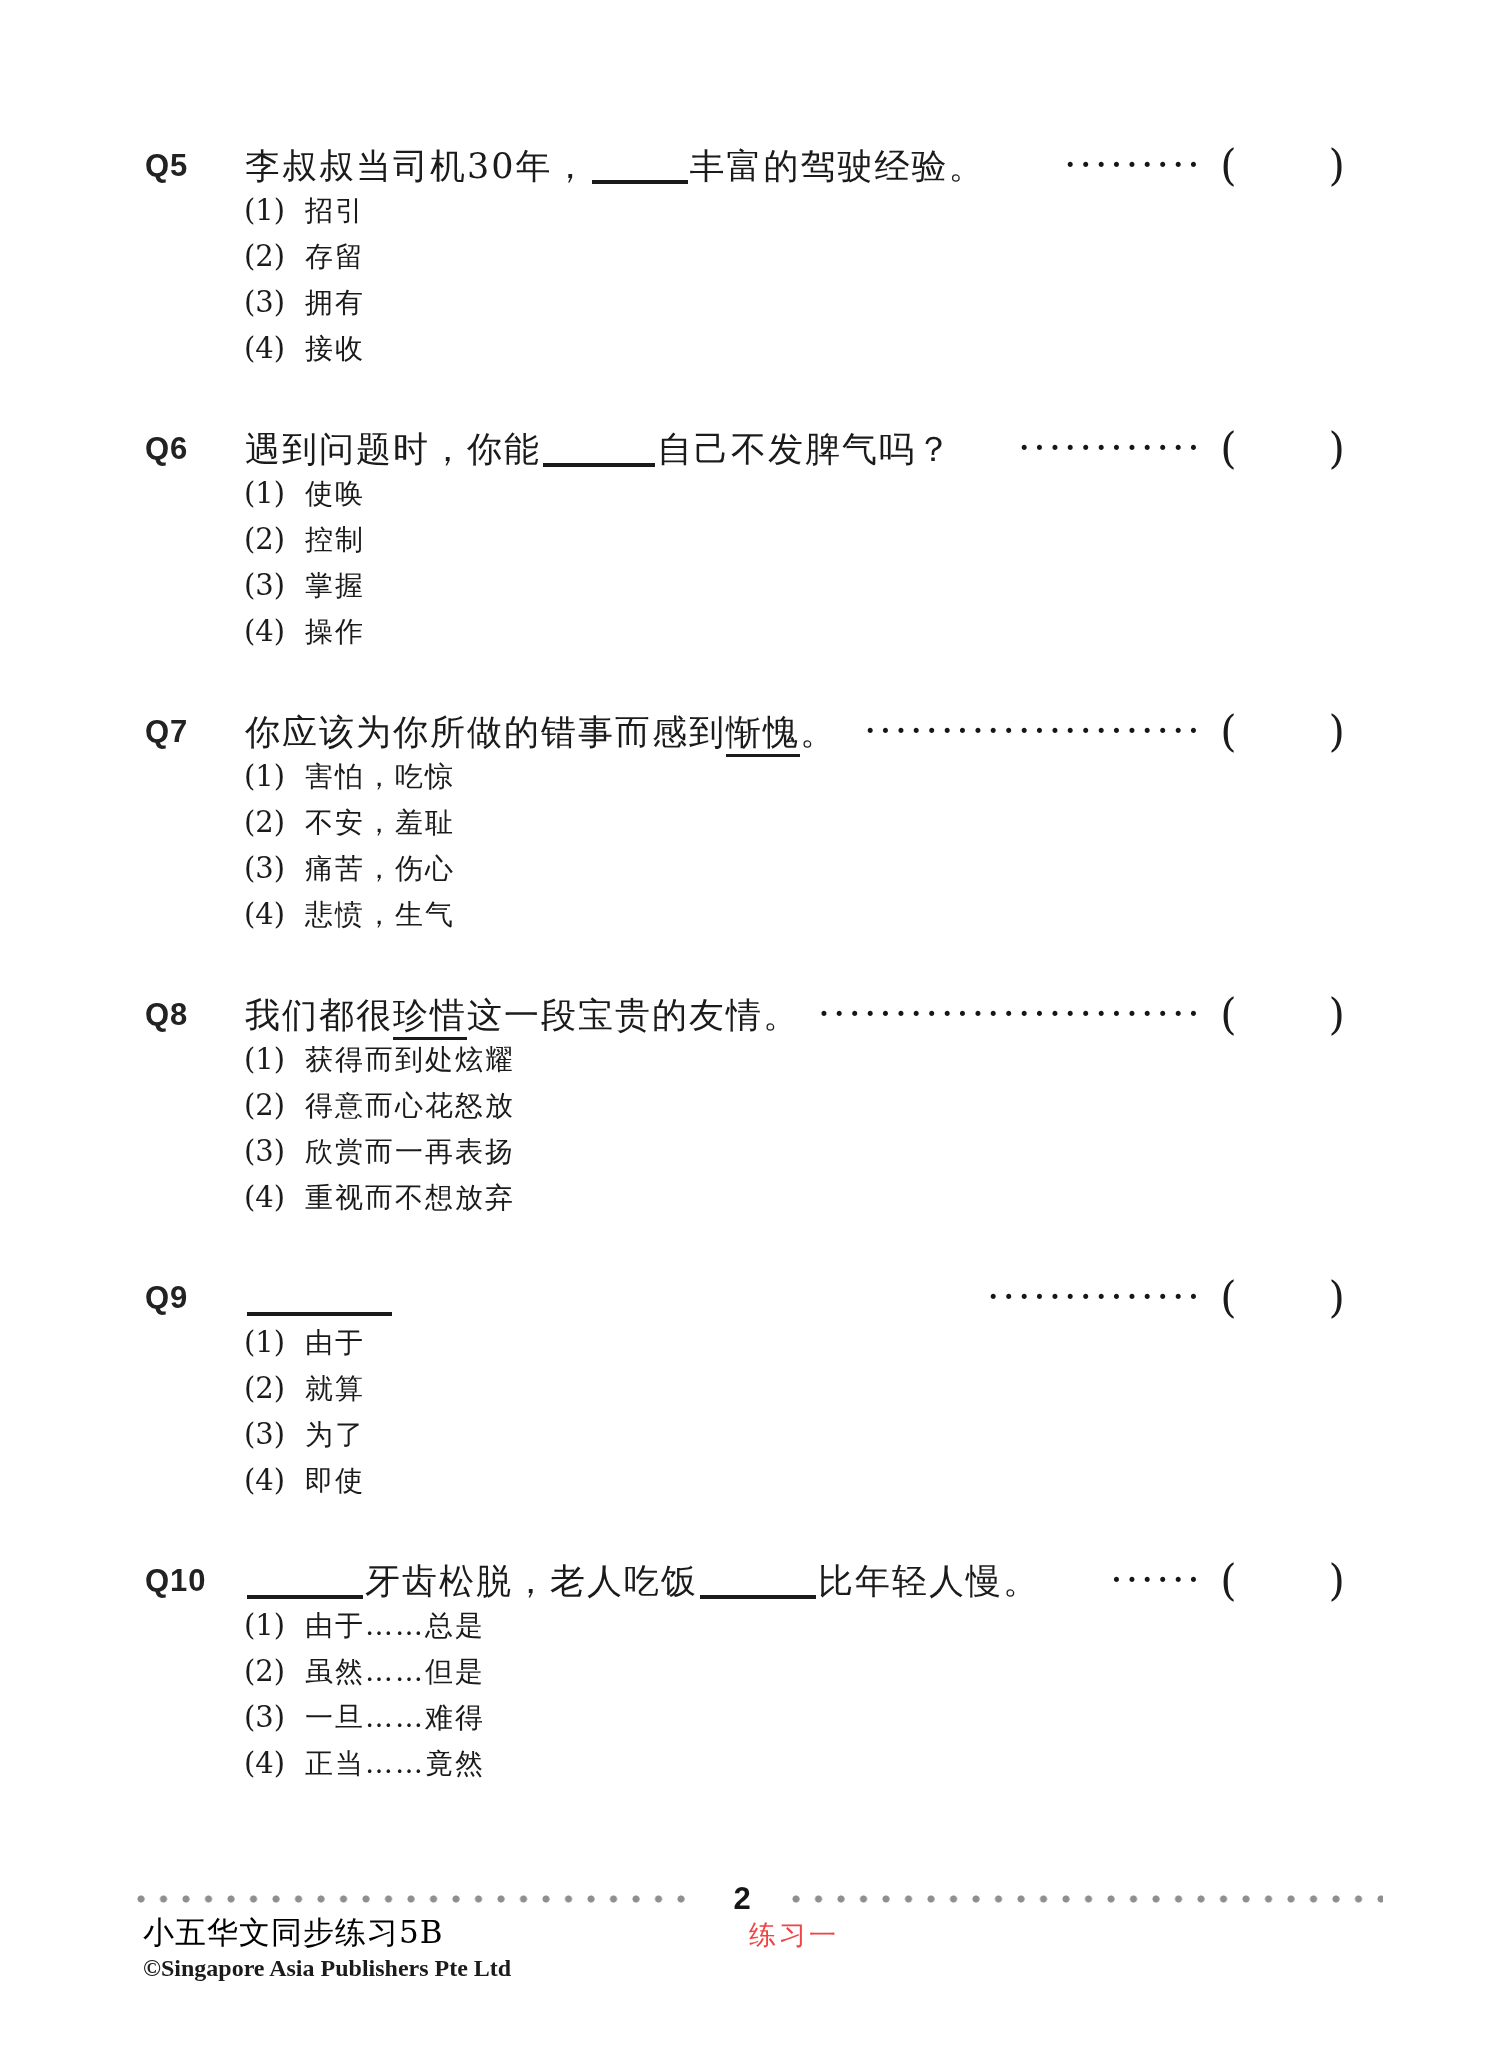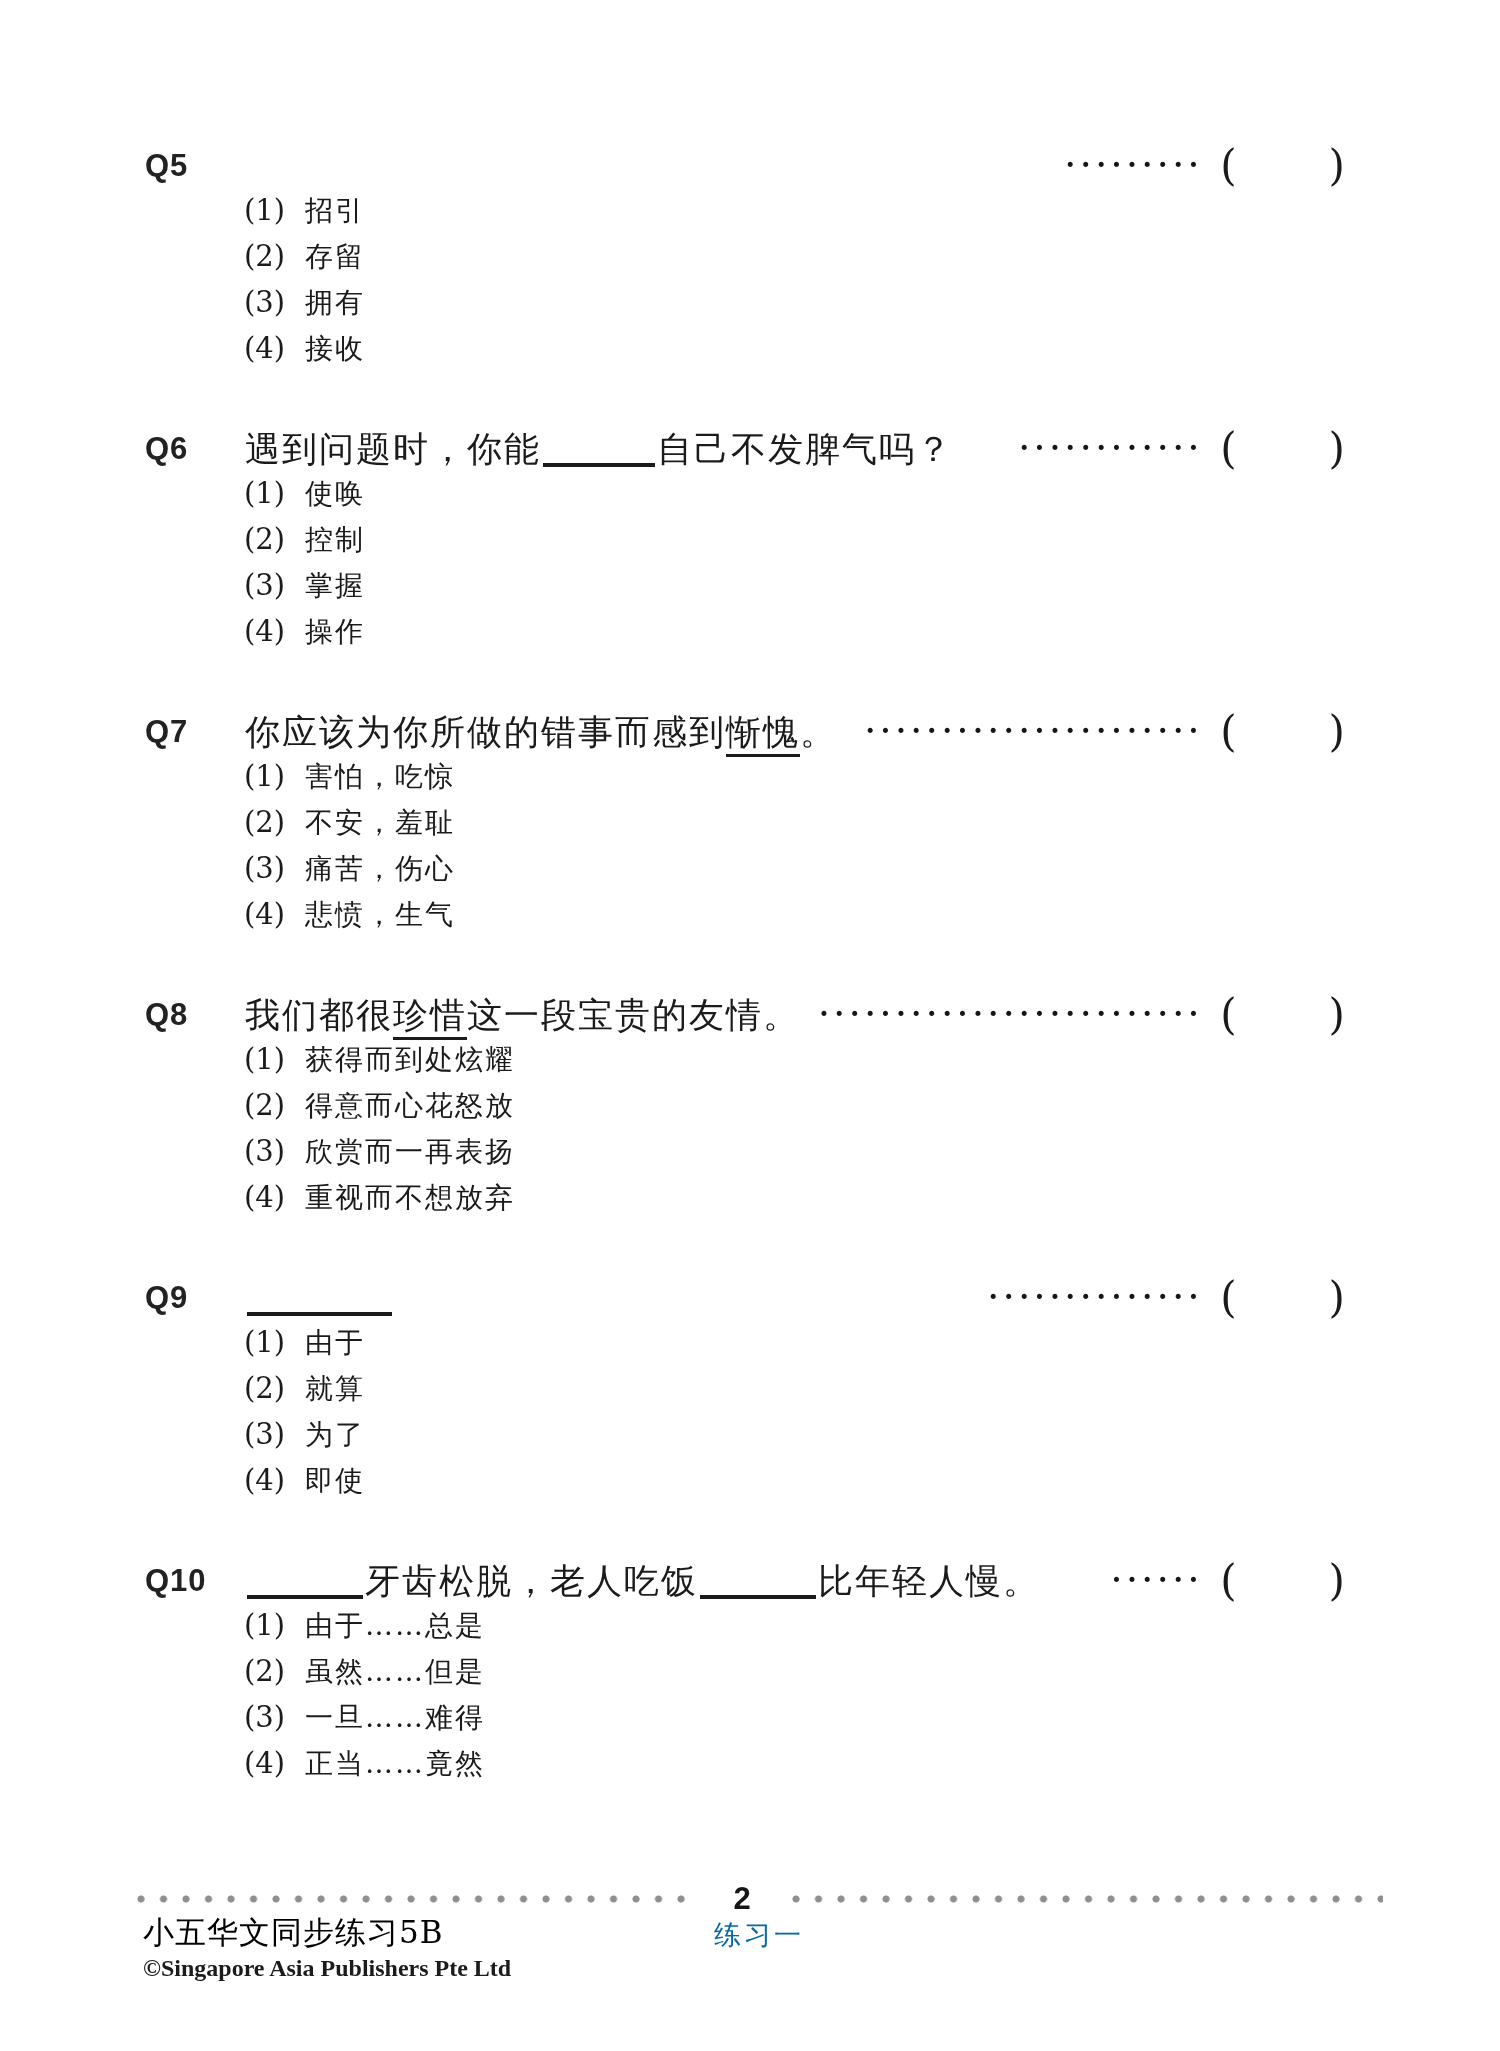--- a/index.html
+++ b/index.html
@@ -141,39 +141,40 @@
   }
   .copyright {
     margin-top: 8px;
     font-family: "Liberation Serif", serif;
     font-weight: bold;
     font-size: 24px;
     color: #1b1b1b;
   }
   .footer-center {
     position: absolute;
-    left: 659px;
+    left: 694px;
     top: 1917px;
     width: 200px;
     text-align: center;
     font-size: 27px;
     letter-spacing: 3px;
-    color: #0369a1;
+    color: #ef4444;
   }
 </style>
 </head>
 <body>
 
 <div class="page">
 
   <main class="questions">
 
     <section class="question">
       <div class="q-row">
         <span class="q-label">Q5</span>
+        <span class="q-text"><span>李叔叔当司机30年，</span><span class="blank w96"></span><span>丰富的驾驶经验。</span></span>
         <span class="q-leader">·········</span>
         <span class="q-paren">(</span>
         <span class="answer-gap"></span>
         <span class="q-paren">)</span>
       </div>
       <ol class="options">
         <li class="option">
             <span class="opt-num">(1)</span>
             <span class="opt-text">招引</span>
           </li>

